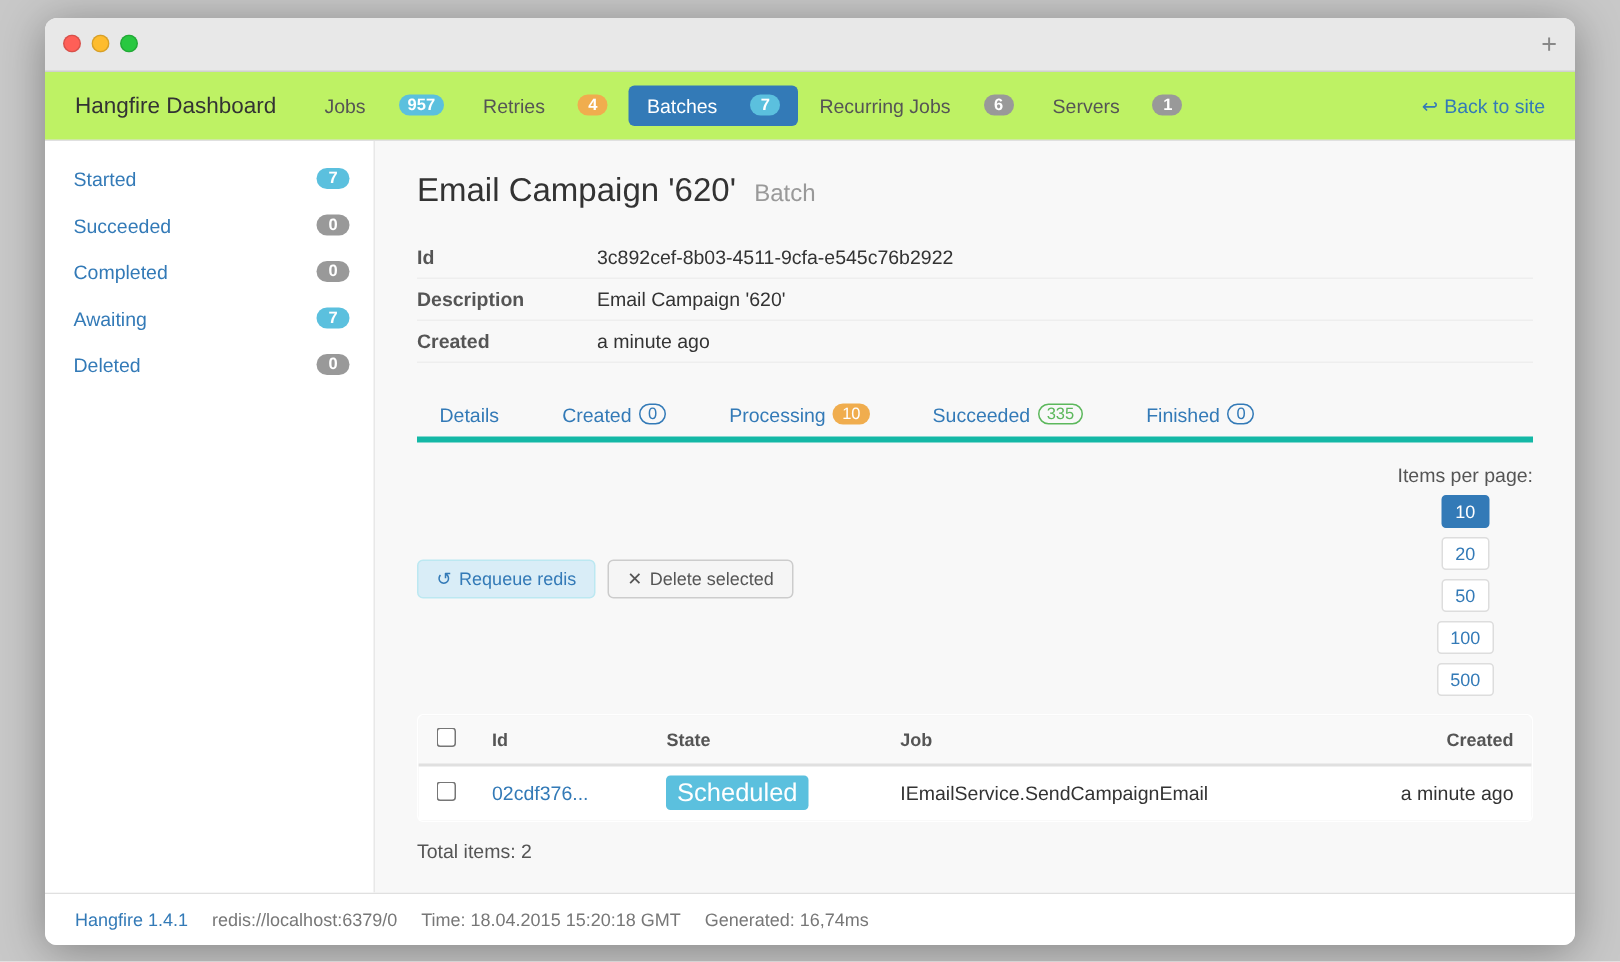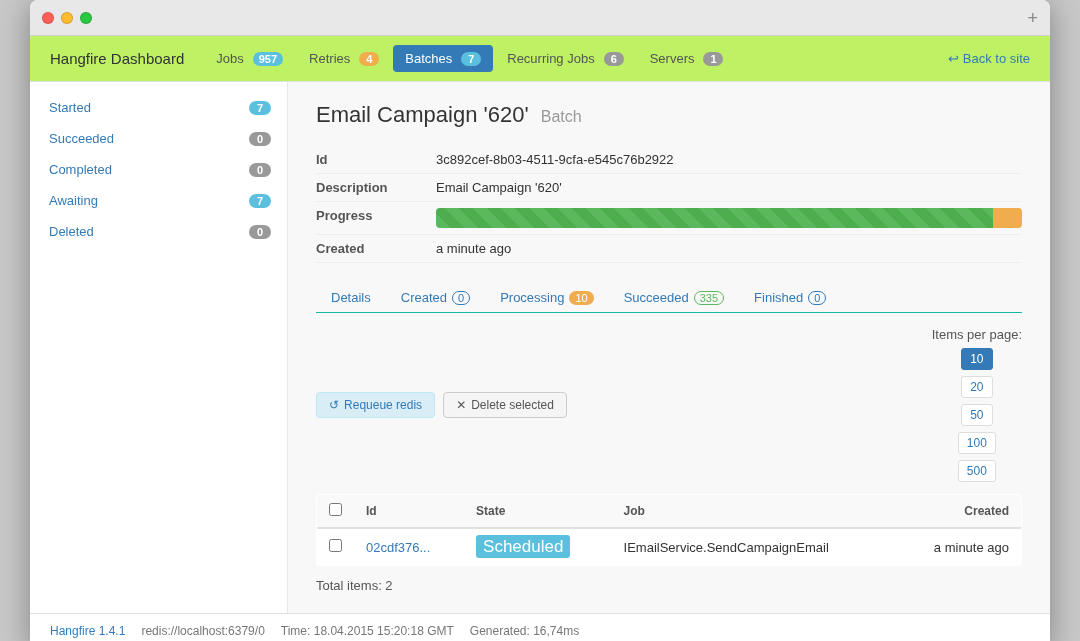--- a/index.html
+++ b/index.html
@@ -71,21 +71,21 @@
       flex: 1;
     }
     .nav-item {
       padding: 6px 12px;
       border-radius: 4px;
       color: #555;
       cursor: pointer;
       font-size: 13px;
       display: flex;
       align-items: center;
-      gap: 9px;
+      gap: 22px;
     }
     .nav-item.active {
       background: #337ab7;
       color: #fff;
     }
     .badge {
       display: inline-flex;
       align-items: center;
       justify-content: center;
       border-radius: 10px;
@@ -106,21 +106,21 @@
       align-items: center;
       gap: 4px;
     }
     
     .main-layout {
       display: flex;
       min-height: 480px;
     }
     
     .sidebar {
-      width: 258px;
+      width: 220px;
       background: #fff;
       border-right: 1px solid #e8e8e8;
       padding: 10px 0;
     }
     .sidebar-item {
       display: flex;
       align-items: center;
       justify-content: space-between;
       padding: 8px 16px;
       cursor: pointer;
@@ -193,22 +193,22 @@
     .progress-bar-remainder {
       position: absolute;
       right: 0;
       top: 0;
       height: 100%;
       background: #f0ad4e;
     }
     
     .tabs {
       display: flex;
-      gap: 0;
-      border-bottom: 1px solid #14b8a6;
+      gap: 12px;
+      border-bottom: 4px solid #14b8a6;
       margin-bottom: 14px;
     }
     .tab {
       padding: 8px 14px;
       cursor: pointer;
       color: #337ab7;
       font-size: 13px;
       border: 1px solid transparent;
       border-bottom: none;
       margin-bottom: -1px;
@@ -438,29 +438,20 @@
       </div>
 
       <div class="info-table">
         <div class="info-row">
           <span class="info-label">Id</span>
           <span class="info-value">3c892cef-8b03-4511-9cfa-e545c76b2922</span>
         </div>
         <div class="info-row">
           <span class="info-label">Description</span>
           <span class="info-value">Email Campaign '620'</span>
-        </div>
-        <div class="info-row">
-          <span class="info-label">Progress</span>
-          <div style="flex:1; display:flex; align-items:center;">
-            <div class="progress-bar-container" style="width:100%; position:relative;">
-              <div class="progress-bar-fill" style="width:95%;"></div>
-              <div class="progress-bar-remainder" style="width:5%;"></div>
-            </div>
-          </div>
         </div>
         <div class="info-row">
           <span class="info-label">Created</span>
           <span class="info-value">a minute ago</span>
         </div>
       </div>
 
       <div class="tabs">
         <div class="tab">
           <span>Details</span>

